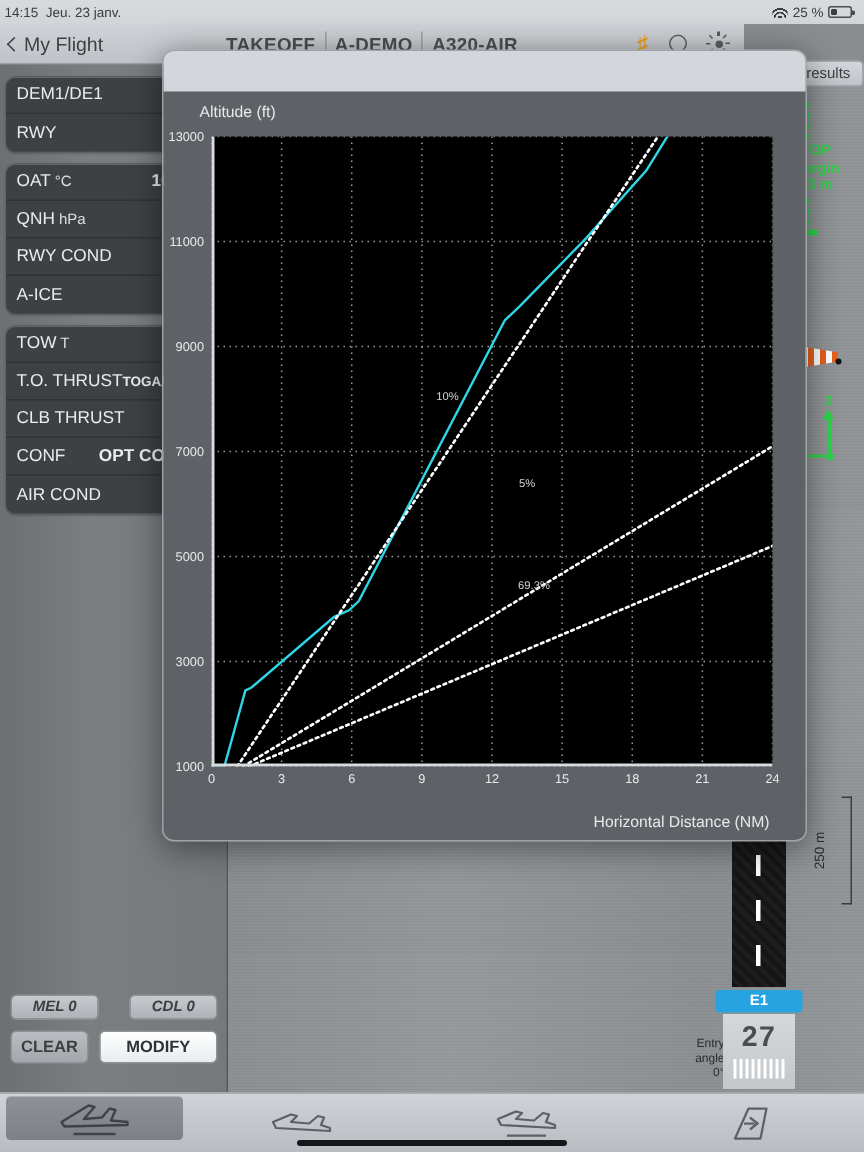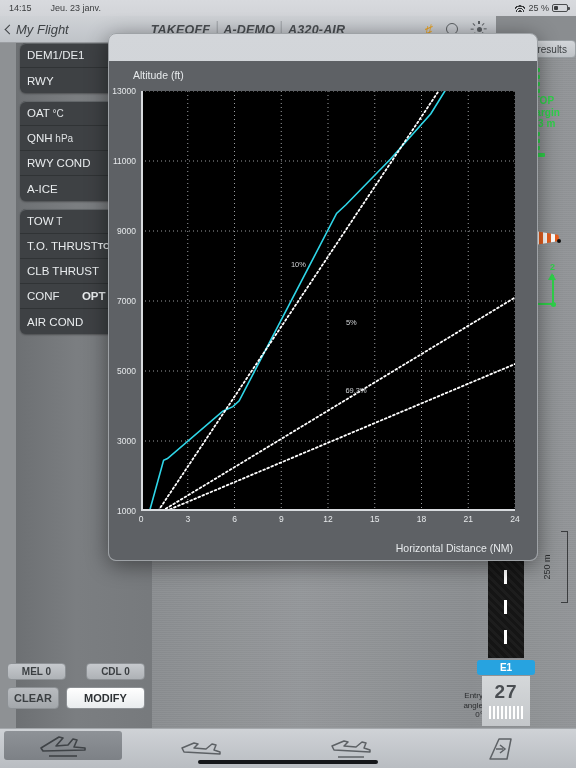--- a/index.html
+++ b/index.html
@@ -10,40 +10,40 @@
     position: relative;
     -webkit-font-smoothing: antialiased;
   }
 
   
   .statusbar {
     position:absolute; top:0; left:0; width:576px; height:16px;
     background: linear-gradient(#d8dade,#d2d4d8);
     display:flex; align-items:center; font-size:9px; color:#3a3c3e;
   }
-  .sb-left { padding-left:9px; display:flex; gap:19px; }
+  .sb-left { padding-left:3px; display:flex; gap:5px; }
   .sb-right { margin-left:auto; padding-right:8px; display:flex; align-items:center; gap:3px;}
   .wifi-ic { display:inline-block; width:10px; height:8px; position:relative; }
   .wifi-ic:before{
     content:""; position:absolute; left:0; bottom:0; width:10px; height:8px;
     background:
       radial-gradient(circle at 50% 100%, #3a3c3e 0 1.6px, transparent 1.7px),
       radial-gradient(circle at 50% 100%, transparent 0 3px, #3a3c3e 3.1px 4.1px, transparent 4.2px),
       radial-gradient(circle at 50% 100%, transparent 0 5.4px, #3a3c3e 5.5px 6.6px, transparent 6.7px);
   }
   .batt { width:16px; height:8px; border:1px solid #4a4c4e; border-radius:2px; position:relative; }
   .batt:after{ content:""; position:absolute; right:-2.5px; top:2px; width:1.5px; height:3px; background:#4a4c4e; border-radius:0 1px 1px 0;}
   .batt i { position:absolute; left:1px; top:1px; bottom:1px; width:25%; background:#3a3c3e; border-radius:1px; display:block;}
 
   
   .navbar {
     position:absolute; top:16px; left:0; width:496px; height:27px;
     background: linear-gradient(#cfd2d6,#bfc3c8);
     border-bottom:1px solid #9b9ea2;
-    display:flex; align-items:center;font-style:italic;
+    display:flex; align-items:center;
   }
   .back-btn { display:flex; align-items:center; gap:3px; padding-left:6px; color:#3e4245; font-size:13px; }
   .chev-l { width:7px; height:7px; border-left:1.6px solid #3e4245; border-bottom:1.6px solid #3e4245; transform:rotate(45deg); }
   .navtitle { position:absolute; left:50%; transform:translateX(-50%); display:flex; align-items:flex-end; gap:0; font-size:12.5px; font-weight:bold; color:#4a4e52; letter-spacing:.2px; }
   .navtitle span { padding:0 6px; }
   .navtitle .sep { border-left:1px solid #9ca0a4; padding:0; width:0; height:16px;}
   .nav-icons { margin-left:auto; display:flex; align-items:center; gap:14px; padding-right:10px; }
   .ic-shear { color:#e8a01e; font-size:15px; line-height:1; font-weight:bold;}
   .ic-search { width:12px; height:12px; border:1.6px solid #5a5e62; border-radius:50%; position:relative;}
   .ic-search:after{content:"";position:absolute;width:1.6px;height:5px;background:#5a5e62;right:-1px;bottom:-4px;transform:rotate(-45deg);}
@@ -52,22 +52,21 @@
   .ic-sun i { position:absolute; left:6.4px; top:-1px; width:1.3px; height:3.2px; background:#5a5e62; transform-origin:0.65px 8px;}
 
   
   .stage { position:absolute; top:43px; left:0; width:576px; height:685px; background:#8e9194; }
 
   
   .leftpanel {
     position:absolute; top:0; left:0; width:152px; height:685px;
     background: linear-gradient(90deg,#6d7073 0%, #7b7e81 40%, #76797c 100%);
     border-right:1px solid #55585b;
-    padding:0 4px;
-    margin-left:16px;
+    padding:8px 4px;
   }
   .grp { background:#3e4144; border-radius:6px; margin-bottom:8px; overflow:hidden;
          box-shadow: inset 0 1px 0 #63676a, 0 1px 2px rgba(0,0,0,.35); }
   .row { height:25px; display:flex; align-items:center; padding:0 7px;
          border-bottom:1px solid #303335; color:#e9ecee; font-size:11.5px; }
   .row:last-child{ border-bottom:none; }
   .row .lbl { white-space:nowrap; }
   .row .lbl .unit { font-size:10px; opacity:.92; }
   .row .val { margin-left:auto; font-weight:bold; white-space:nowrap; font-size:11.5px; }
   .row .val.sm { font-size:9px; }
@@ -115,21 +114,21 @@
   .vscale .bar { position:absolute; right:0; top:0; bottom:0; width:7px; border:1.5px solid #3a3c3e; border-left:none;}
   .vscale .t { position:absolute; right:9px; top:50%; transform:translateY(-50%) rotate(-90deg); font-size:9px; color:#2a2c2e; white-space:nowrap;}
 
   
   .pagedots{position:absolute; left:204px; top:708px; width:36px;height:11px;background:#6f7275;border-radius:6px;display:flex;align-items:center;justify-content:center;gap:5px;}
   .pagedots i{width:4px;height:4px;border-radius:50%;background:#c9ccd0;display:block;}
   .pagedots i.off{background:#96999c;}
 
   
   .btnbar { position:absolute; left:0; top:620px; width:152px; padding:0 7px; }
-  .minibtns { display:flex; gap:20px; }
+  .minibtns { display:flex; gap:20px;font-style:italic; }
   .mbtn { flex:1; height:17px; border-radius:4px; background:linear-gradient(#c6c9cd,#aeb2b6);
         border:1px solid #8d9195; font-size:10px; color:#3b3f42; font-weight:bold;
         display:flex;align-items:center;justify-content:center; }
   .bigbtns { display:flex; gap:7px; margin-top:7px; }
   .bbtn { height:22px; border-radius:4px; border:1px solid #8d9195; font-size:11px; font-weight:bold;
           display:flex;align-items:center;justify-content:center;}
   .bbtn.clear { width:52px; background:linear-gradient(#b9bcc0,#a3a7ab); color:#3b3f42;}
   .bbtn.modify { flex:1; background:linear-gradient(#ffffff,#e9ecee); color:#2e3235;}
 
   

